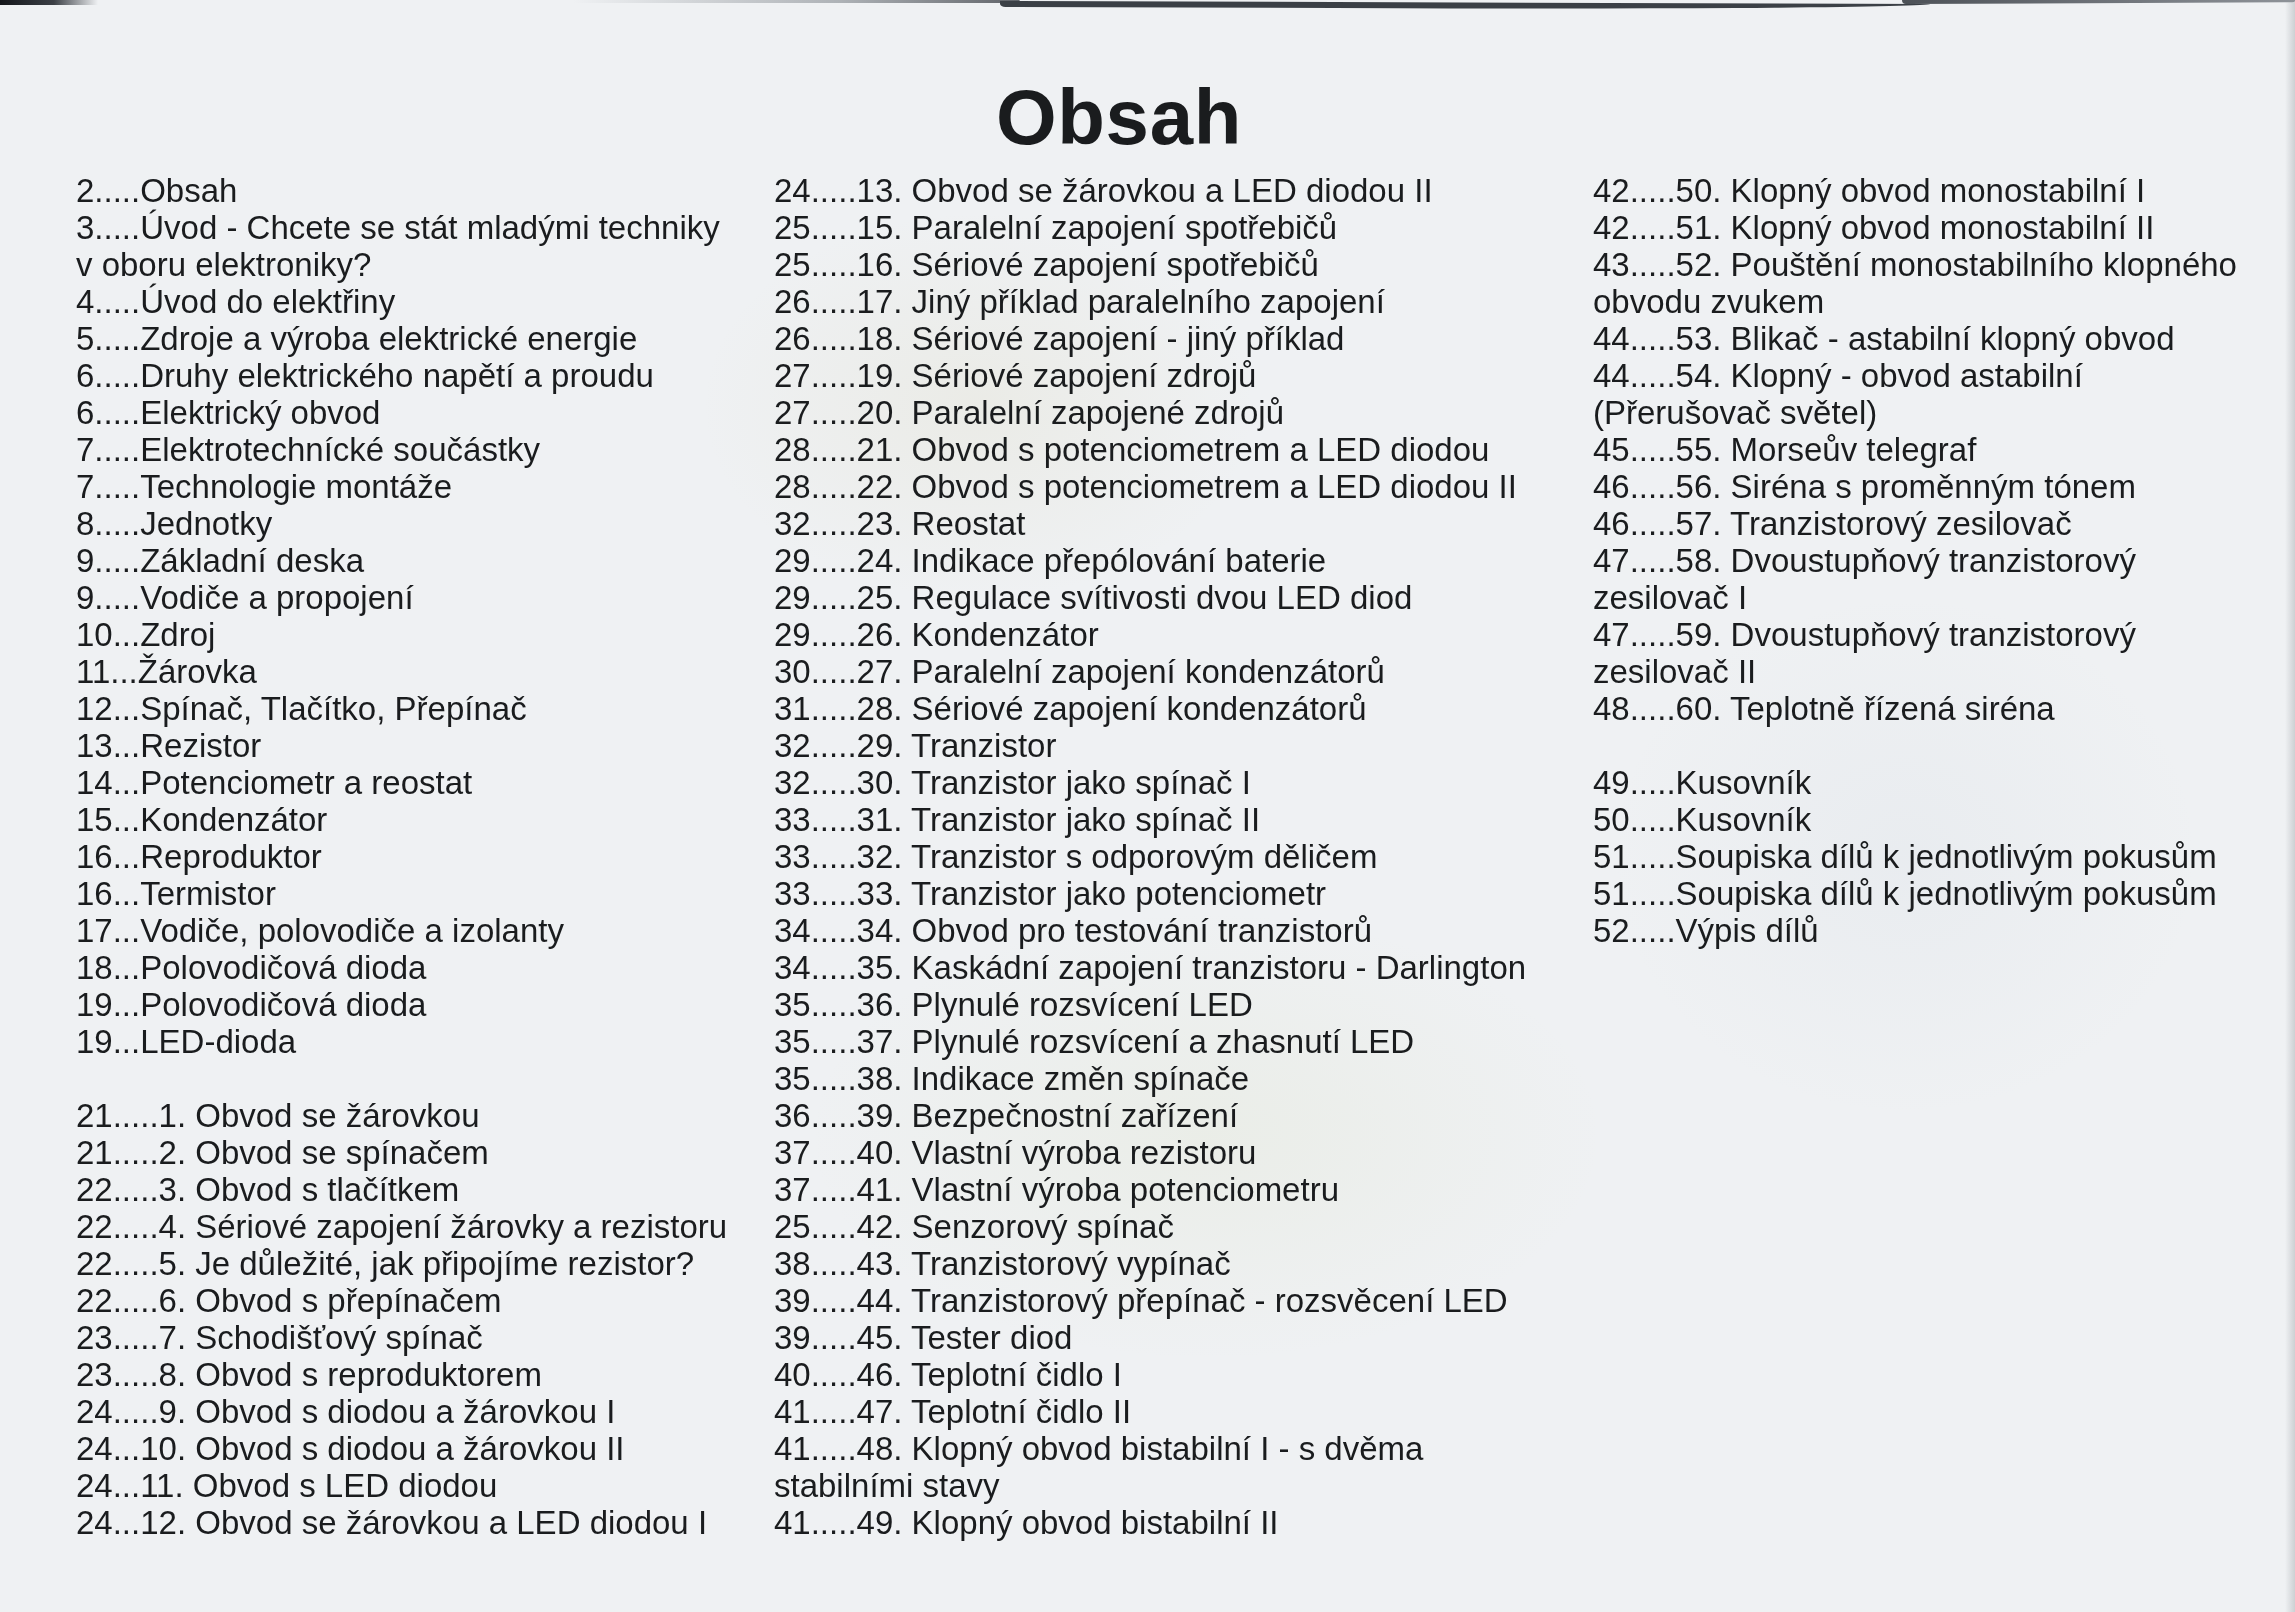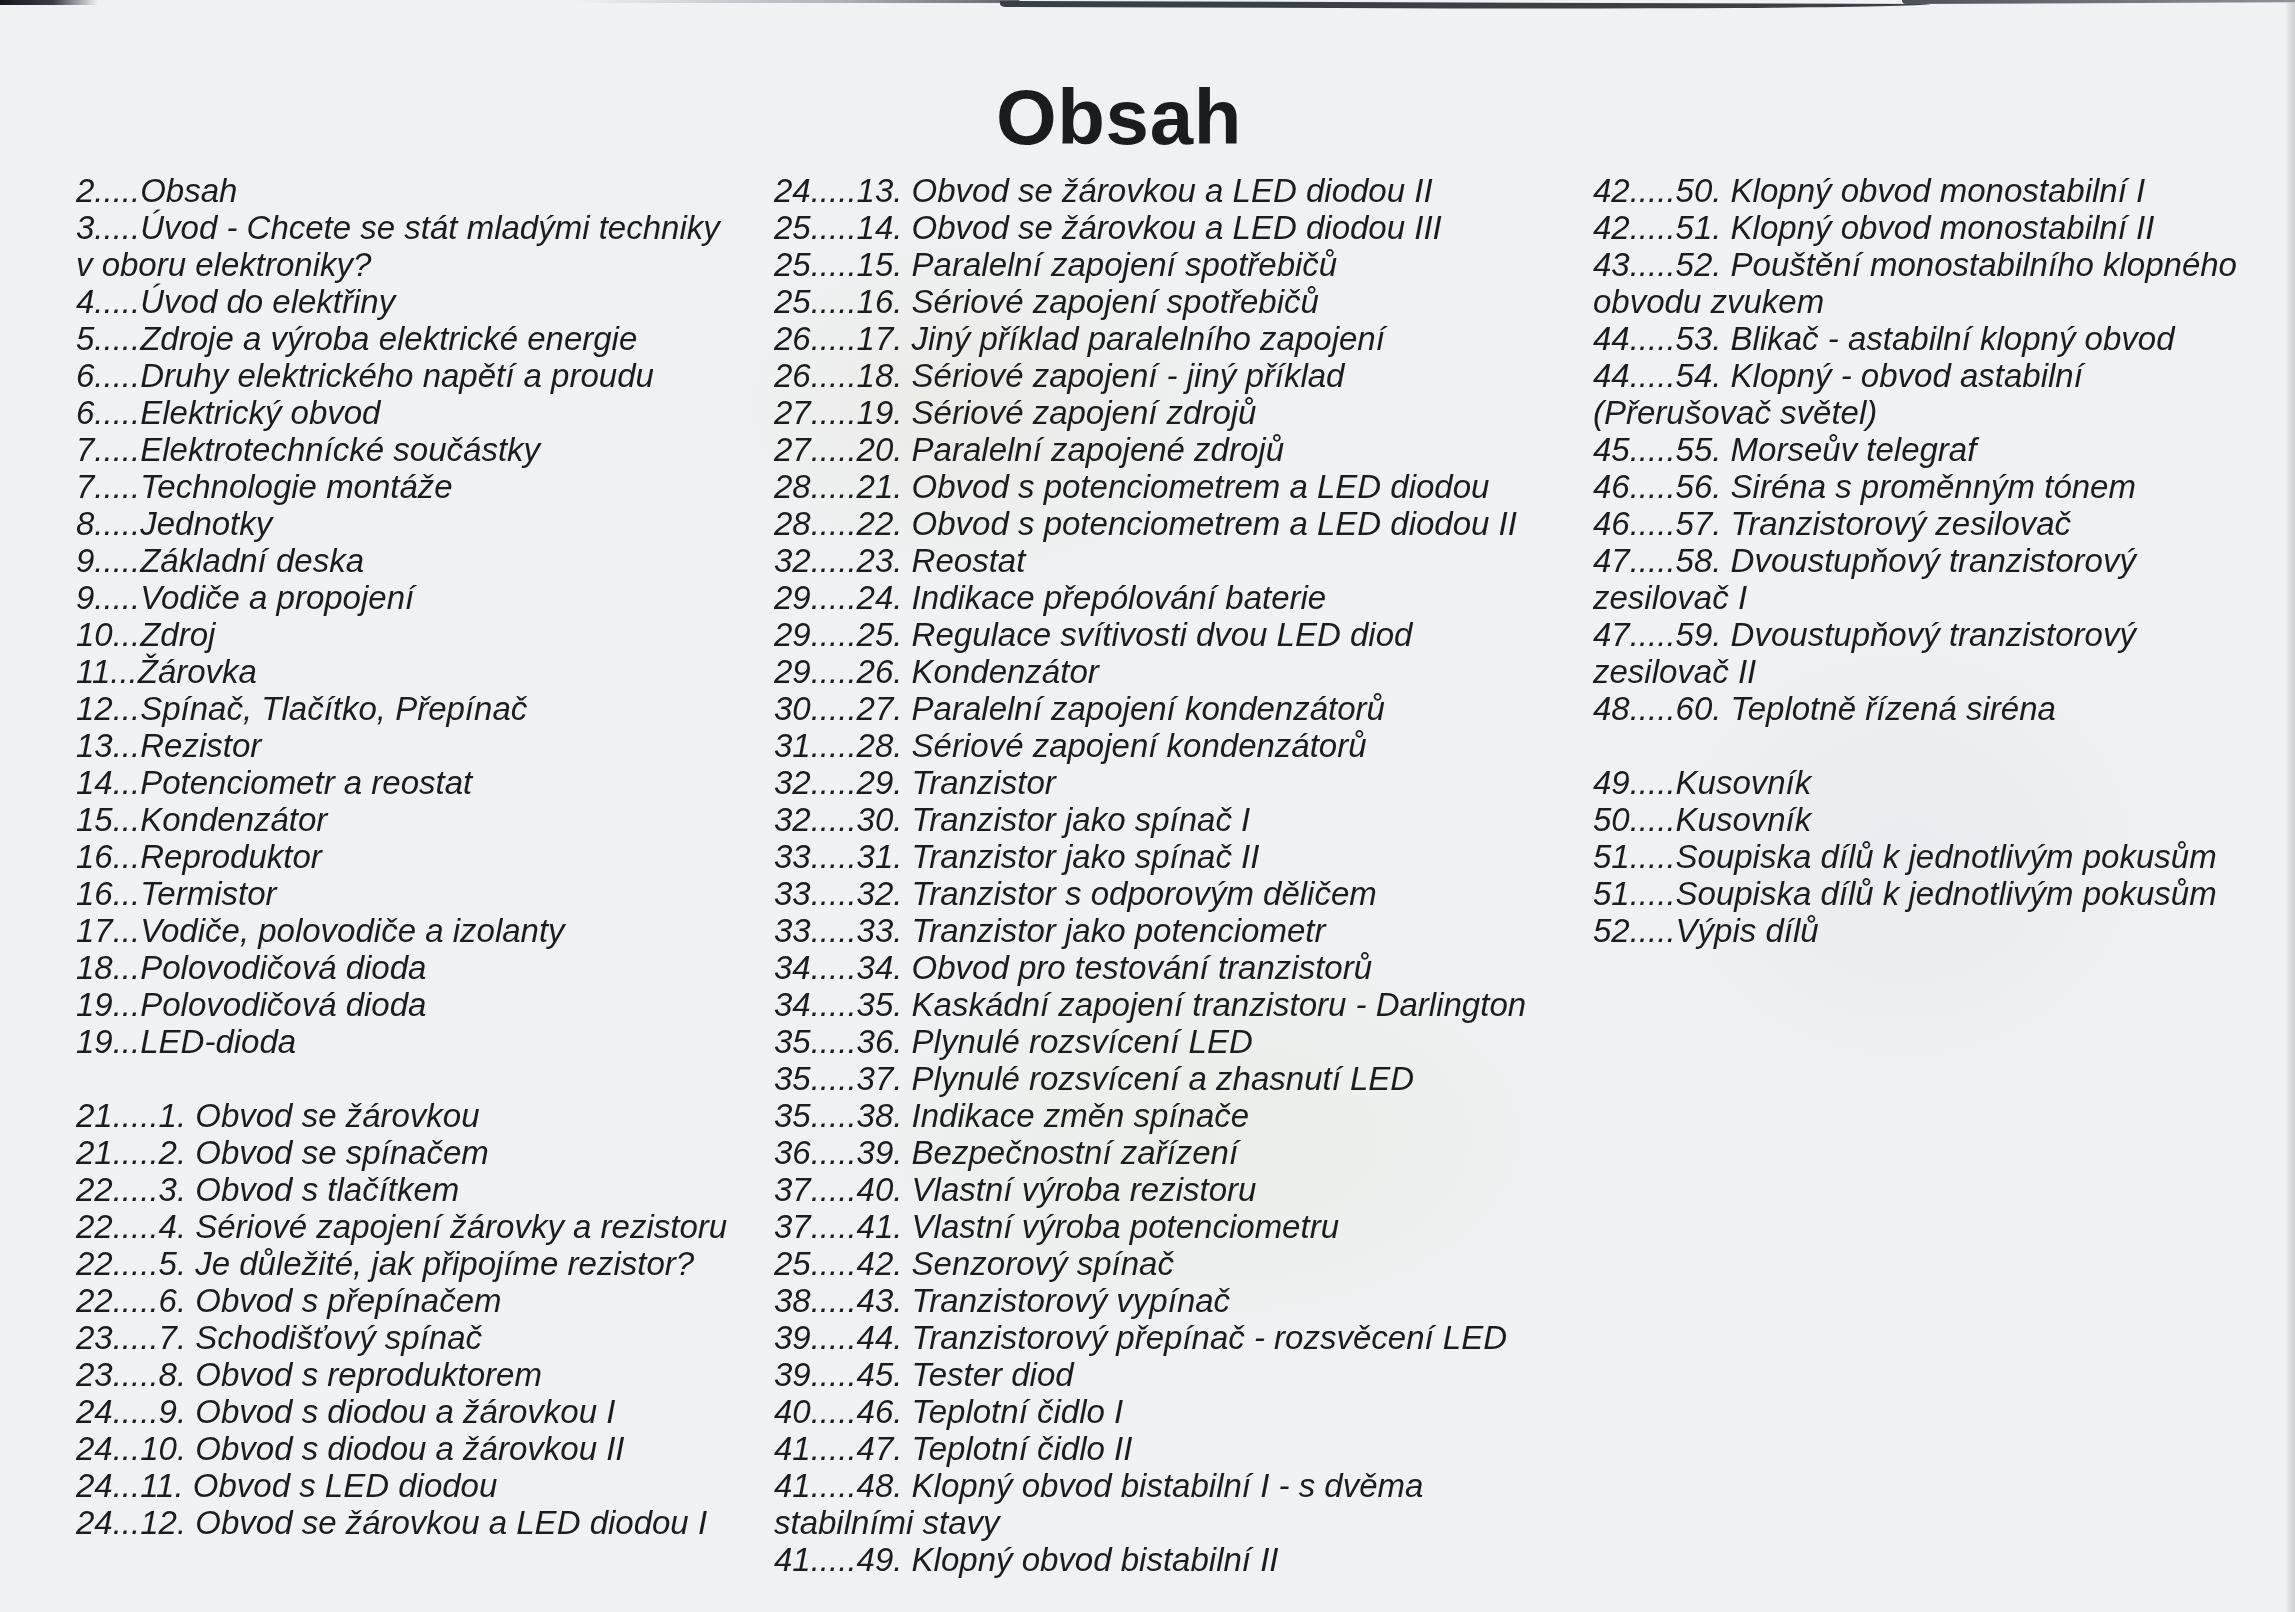--- a/index.html
+++ b/index.html
@@ -82,21 +82,20 @@
     font-weight: bold;
     letter-spacing: 0.7px;
     white-space: nowrap;
   }
   .col {
     position: absolute;
     top: 172px;
     font-size: 33px;
     line-height: 37px;
     white-space: nowrap;
-    font-style: italic;
   }
   .col-1 { left: 76px;  width: 692px; }
   .col-2 { left: 774px; width: 804px; }
   .col-3 { left: 1593px; width: 692px; }
   .line { height: 37px; }
 </style>
 </head>
 <body style="--page-bg: #eff1f3; --ink: #1a1c1e;">
 
 <div class="page">
@@ -146,21 +145,20 @@
       <div class="line">22.....6. Obvod s přepínačem</div>
       <div class="line">23.....7. Schodišťový spínač</div>
       <div class="line">23.....8. Obvod s reproduktorem</div>
       <div class="line">24.....9. Obvod s diodou a žárovkou I</div>
       <div class="line">24...10. Obvod s diodou a žárovkou II</div>
       <div class="line">24...11. Obvod s LED diodou</div>
       <div class="line">24...12. Obvod se žárovkou a LED diodou I</div>
     </div>
   <div class="col col-2">
       <div class="line">24.....13. Obvod se žárovkou a LED diodou II</div>
-      <div class="line">25.....14. Obvod se žárovkou a LED diodou III</div>
       <div class="line">25.....15. Paralelní zapojení spotřebičů</div>
       <div class="line">25.....16. Sériové zapojení spotřebičů</div>
       <div class="line">26.....17. Jiný příklad paralelního zapojení</div>
       <div class="line">26.....18. Sériové zapojení - jiný příklad</div>
       <div class="line">27.....19. Sériové zapojení zdrojů</div>
       <div class="line">27.....20. Paralelní zapojené zdrojů</div>
       <div class="line">28.....21. Obvod s potenciometrem a LED diodou</div>
       <div class="line">28.....22. Obvod s potenciometrem a LED diodou II</div>
       <div class="line">32.....23. Reostat</div>
       <div class="line">29.....24. Indikace přepólování baterie</div>

